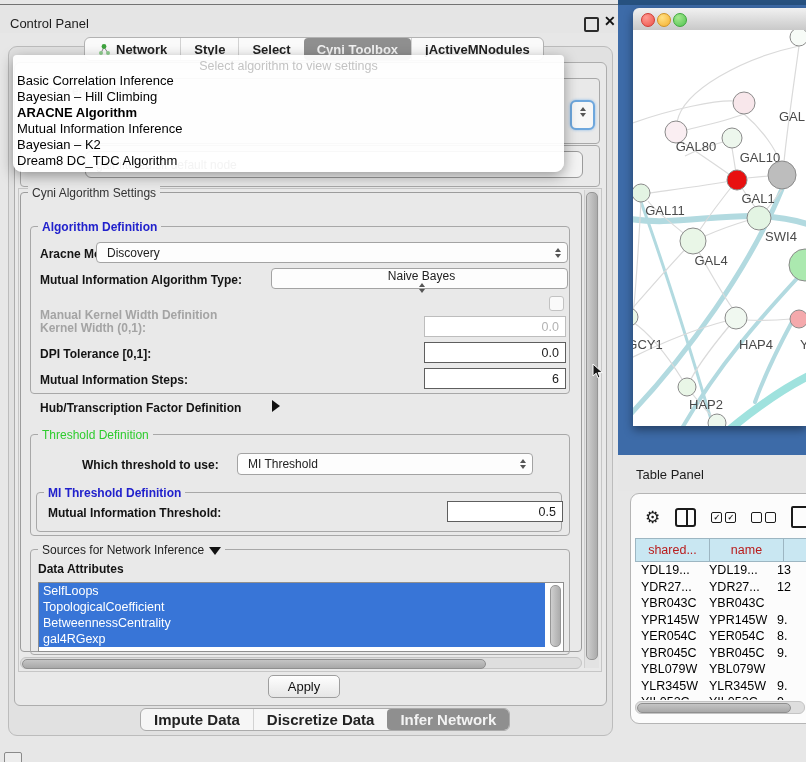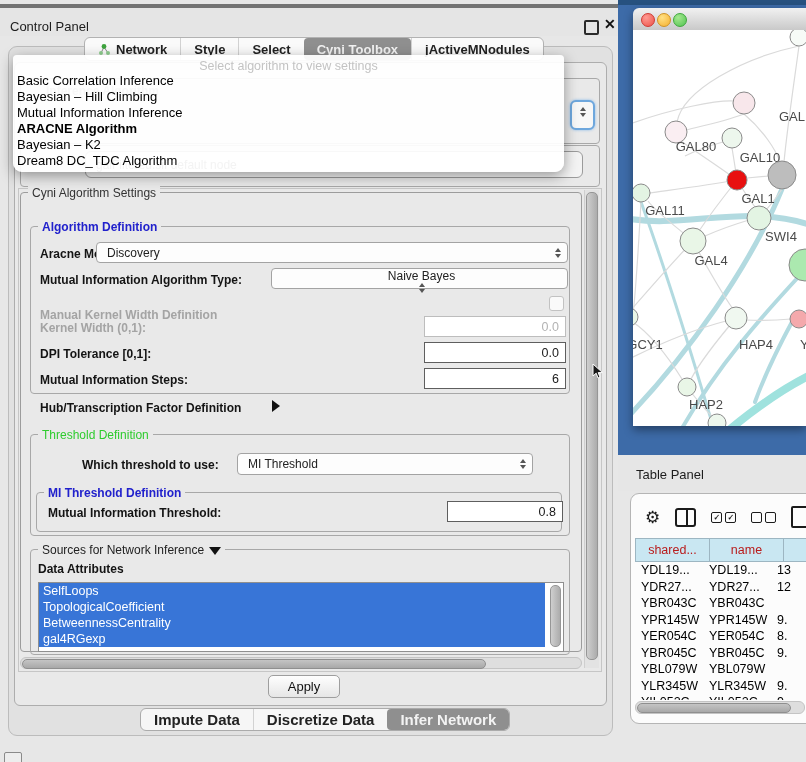--- a/index.html
+++ b/index.html
@@ -1,21 +1,21 @@
 <!DOCTYPE html>
 <html><head>
 <meta charset="utf-8">
 <style>
   html,body{margin:0;padding:0;background:#E7E7E7;}
   .root{position:relative;width:806px;height:762px;background:#E7E7E7;overflow:hidden;
         font-family:"Liberation Sans",sans-serif;font-size:12px;color:#222;}
   .abs{position:absolute;}
 
   
-  .cp-titlebar{left:0;top:4px;width:618px;height:28px;background:#E5E5E5;border-top:4px solid #737373;}
+  .cp-titlebar{left:0;top:4px;width:618px;height:28px;background:#E5E5E5;border-top:1px solid #737373;}
   .cp-title{left:10px;top:11px;font-size:13px;color:#1d1d1d;}
   .float-box{left:584px;top:12px;width:11px;height:11px;border:2px solid #2b2b2b;border-radius:2px;}
   .close-x{left:604px;top:8px;font-size:14px;font-weight:bold;color:#111;}
   .cp-outer{left:8px;top:46px;width:603px;height:688px;background:#E1E1E1;border:1px solid #BCBCBC;border-radius:9px;}
   .cyni-panel{left:14px;top:62px;width:591px;height:642px;background:#E9E9E9;border:1px solid #ADADAD;border-radius:6px;}
 
   
   .tabbar{left:84px;top:37px;height:22px;display:flex;align-items:stretch;background:#FAFAFA;
           border:1px solid #B2B2B2;border-radius:6px;overflow:hidden;z-index:5;}
   .tab{display:flex;align-items:center;gap:5px;padding:0 13px;font-size:13px;font-weight:600;color:#222;
@@ -151,22 +151,22 @@
   <div class="abs groupbox" style="left:20px;top:145px;width:578px;height:40px;"></div>
   <div class="abs combo-plain" style="left:85px;top:151px;width:486px;height:25px;">
     <span>galFiltered.sif default node</span>
   </div>
 
   <div class="abs popup">
     <span class="popup-hint">Select algorithm to view settings</span>
     <div id="popup-list">
         <div class="popup-item">Basic Correlation Inference</div>
         <div class="popup-item">Bayesian – Hill Climbing</div>
+        <div class="popup-item bold">ARACNE Algorithm</div>
         <div class="popup-item">Mutual Information Inference</div>
-        <div class="popup-item bold">ARACNE Algorithm</div>
         <div class="popup-item">Bayesian – K2</div>
         <div class="popup-item">Dream8 DC_TDC Algorithm</div>
       </div>
   </div>
 
   <div class="abs scrollpane"></div>
 
   <div class="abs groupbox" style="left:20px;top:192px;width:560px;height:458px;border-color:#9C9C9C;"></div>
   <span class="abs legend" style="left:28px;top:186px;color:#333;">Cyni Algorithm Settings</span>
 
@@ -221,21 +221,21 @@
     <span class="steppers">
         <span class="arr-up"></span>
         <span class="arr-dn"></span>
       </span>
   </div>
 
   <div class="abs groupbox" style="left:36px;top:492px;width:524px;height:38px;"></div>
   <span class="abs legend blue" style="left:44px;top:486px;">MI Threshold Definition</span>
   <span class="abs lab" style="left:48px;top:506px;">Mutual Information Threshold:</span>
   <div class="abs tfield" style="left:447px;top:501px;width:108px;height:19px;">
-    <span>0.8</span>
+    <span>0.5</span>
   </div>
 
   <div class="abs groupbox" style="left:30px;top:549px;width:538px;height:104px;"></div>
   <span class="abs legend" style="left:38px;top:543px;color:#222;">
     <span>Sources for Network Inference</span><span class="tri-down"></span>
   </span>
   <span class="abs lab" style="left:38px;top:562px;">Data Attributes</span>
   <div class="abs listbox" style="left:38px;top:582px;width:524px;height:68px;">
     <div id="attr-list">
         <div class="list-item sel">SelfLoops</div>

